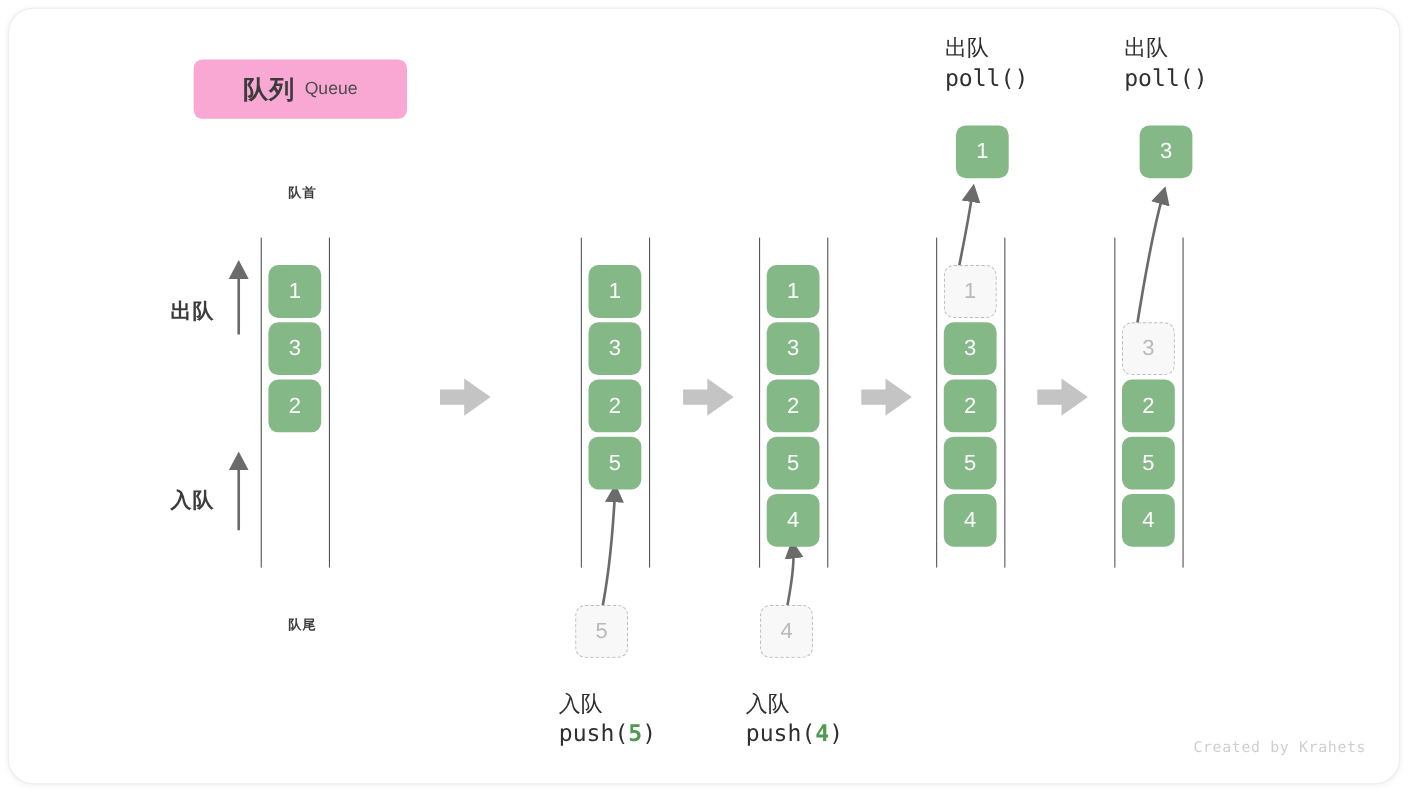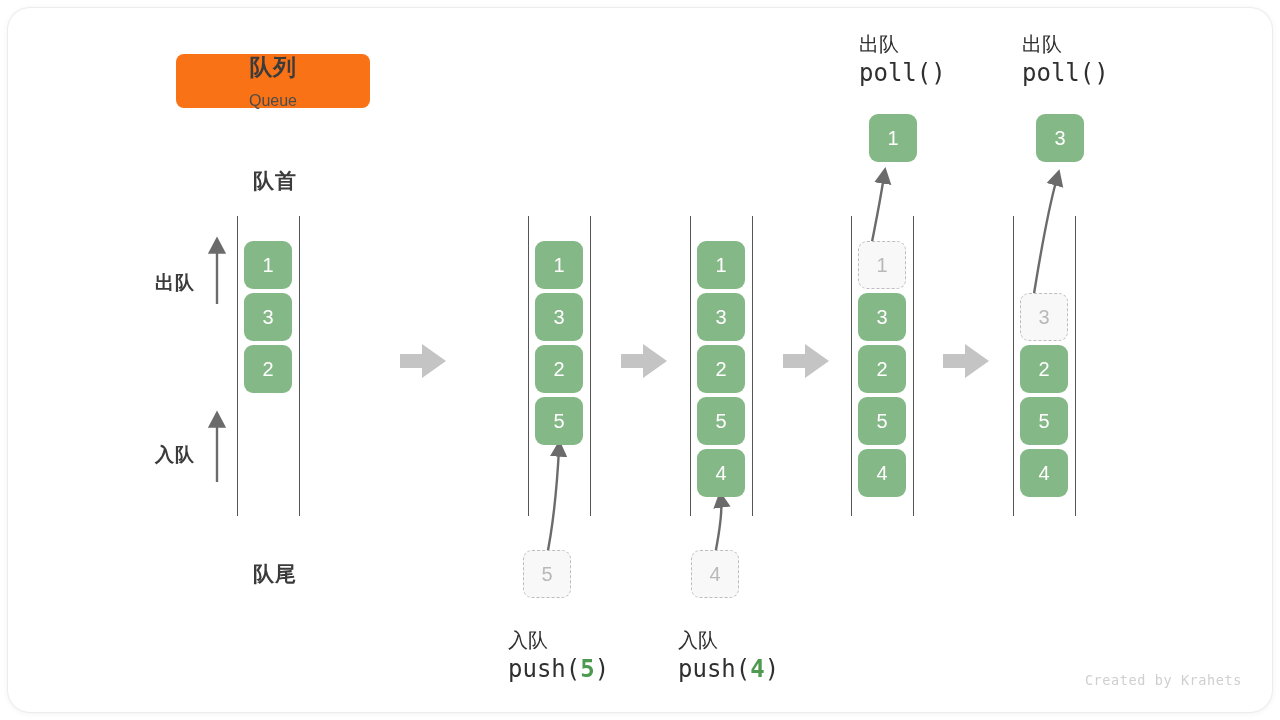--- a/index.html
+++ b/index.html
@@ -25,43 +25,42 @@
     overflow: hidden;
   }
   .abs { position: absolute; }
 
   
   #title-badge {
     left: 168px;
     top: 46px;
     width: 194px;
     height: 54px;
-    background: #f97316;
+    background: #f9a8d4;
     border-radius: 8px;
     display: flex;
     align-items: center;
     justify-content: center;
     gap: 9px;
-    flex-direction: column;
   }
   #title-badge .cn {
     font-size: 23px;
     font-weight: bold;
     color: #3b3b3b;
     letter-spacing: 0.5px;
   }
   #title-badge .en {
     font-family: Liberation Sans, sans-serif;
     font-size: 16px;
     color: #4c4c4c;
   }
 
   
   .endlabel {
-    font-size: 21px;
+    font-size: 12px;
     font-weight: bold;
     color: #3b3b3b;
     letter-spacing: 1px;
   }
   #head-label { left: 238px; top: 159px; width: 58px; text-align: center; }
   #tail-label { left: 238px; top: 552px; width: 58px; text-align: center; }
 
   
   .side-label {
     font-size: 19px;
@@ -140,21 +139,21 @@
     line-height: 1.28;
     white-space: nowrap;
   }
   .op-caption .cn {
     font-size: 20px;
     color: #2f2f2f;
     display: block;
   }
   .op-caption .code {
     font-family: "DejaVu Sans Mono", "Liberation Mono", monospace;
-    font-size: 24px;
+    font-size: 21px;
     color: #2f2f2f;
     display: block;
   }
   .op-caption .code .num { color: #4e9a51; font-weight: bold; }
 
   
   #watermark {
     right: 30px;
     bottom: 24px;
     font-family: "DejaVu Sans Mono", "Liberation Mono", monospace;

